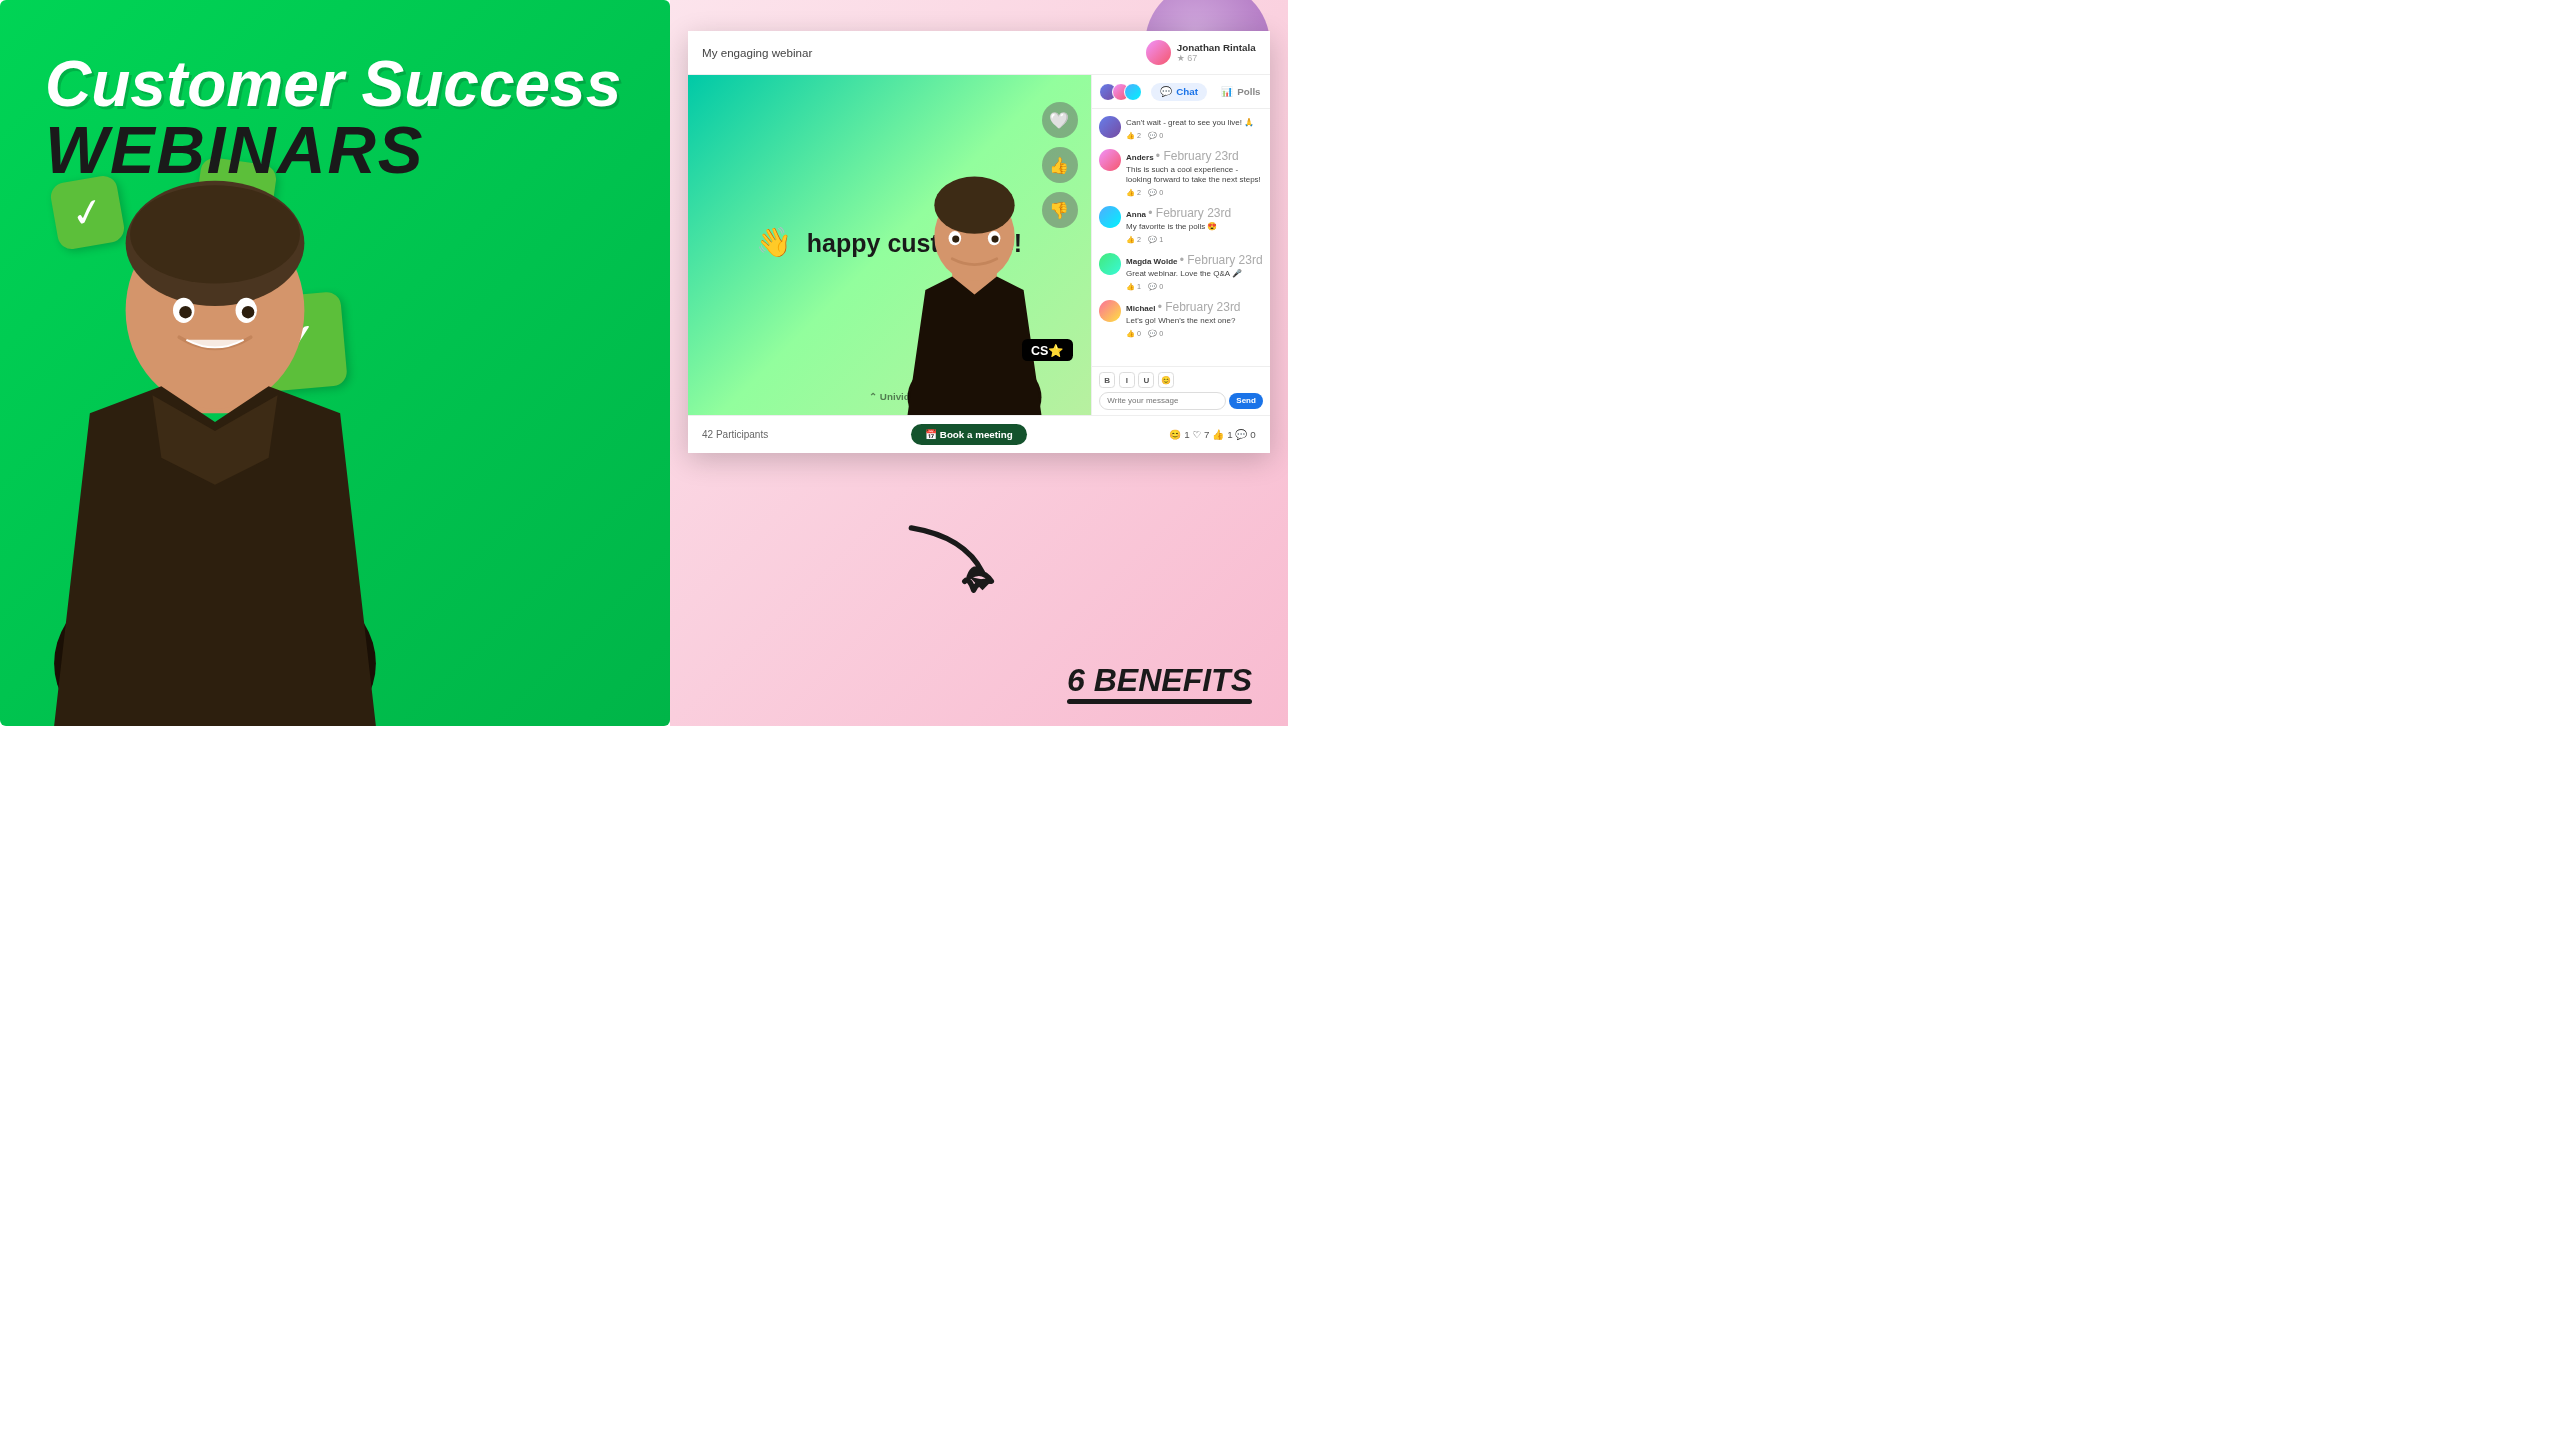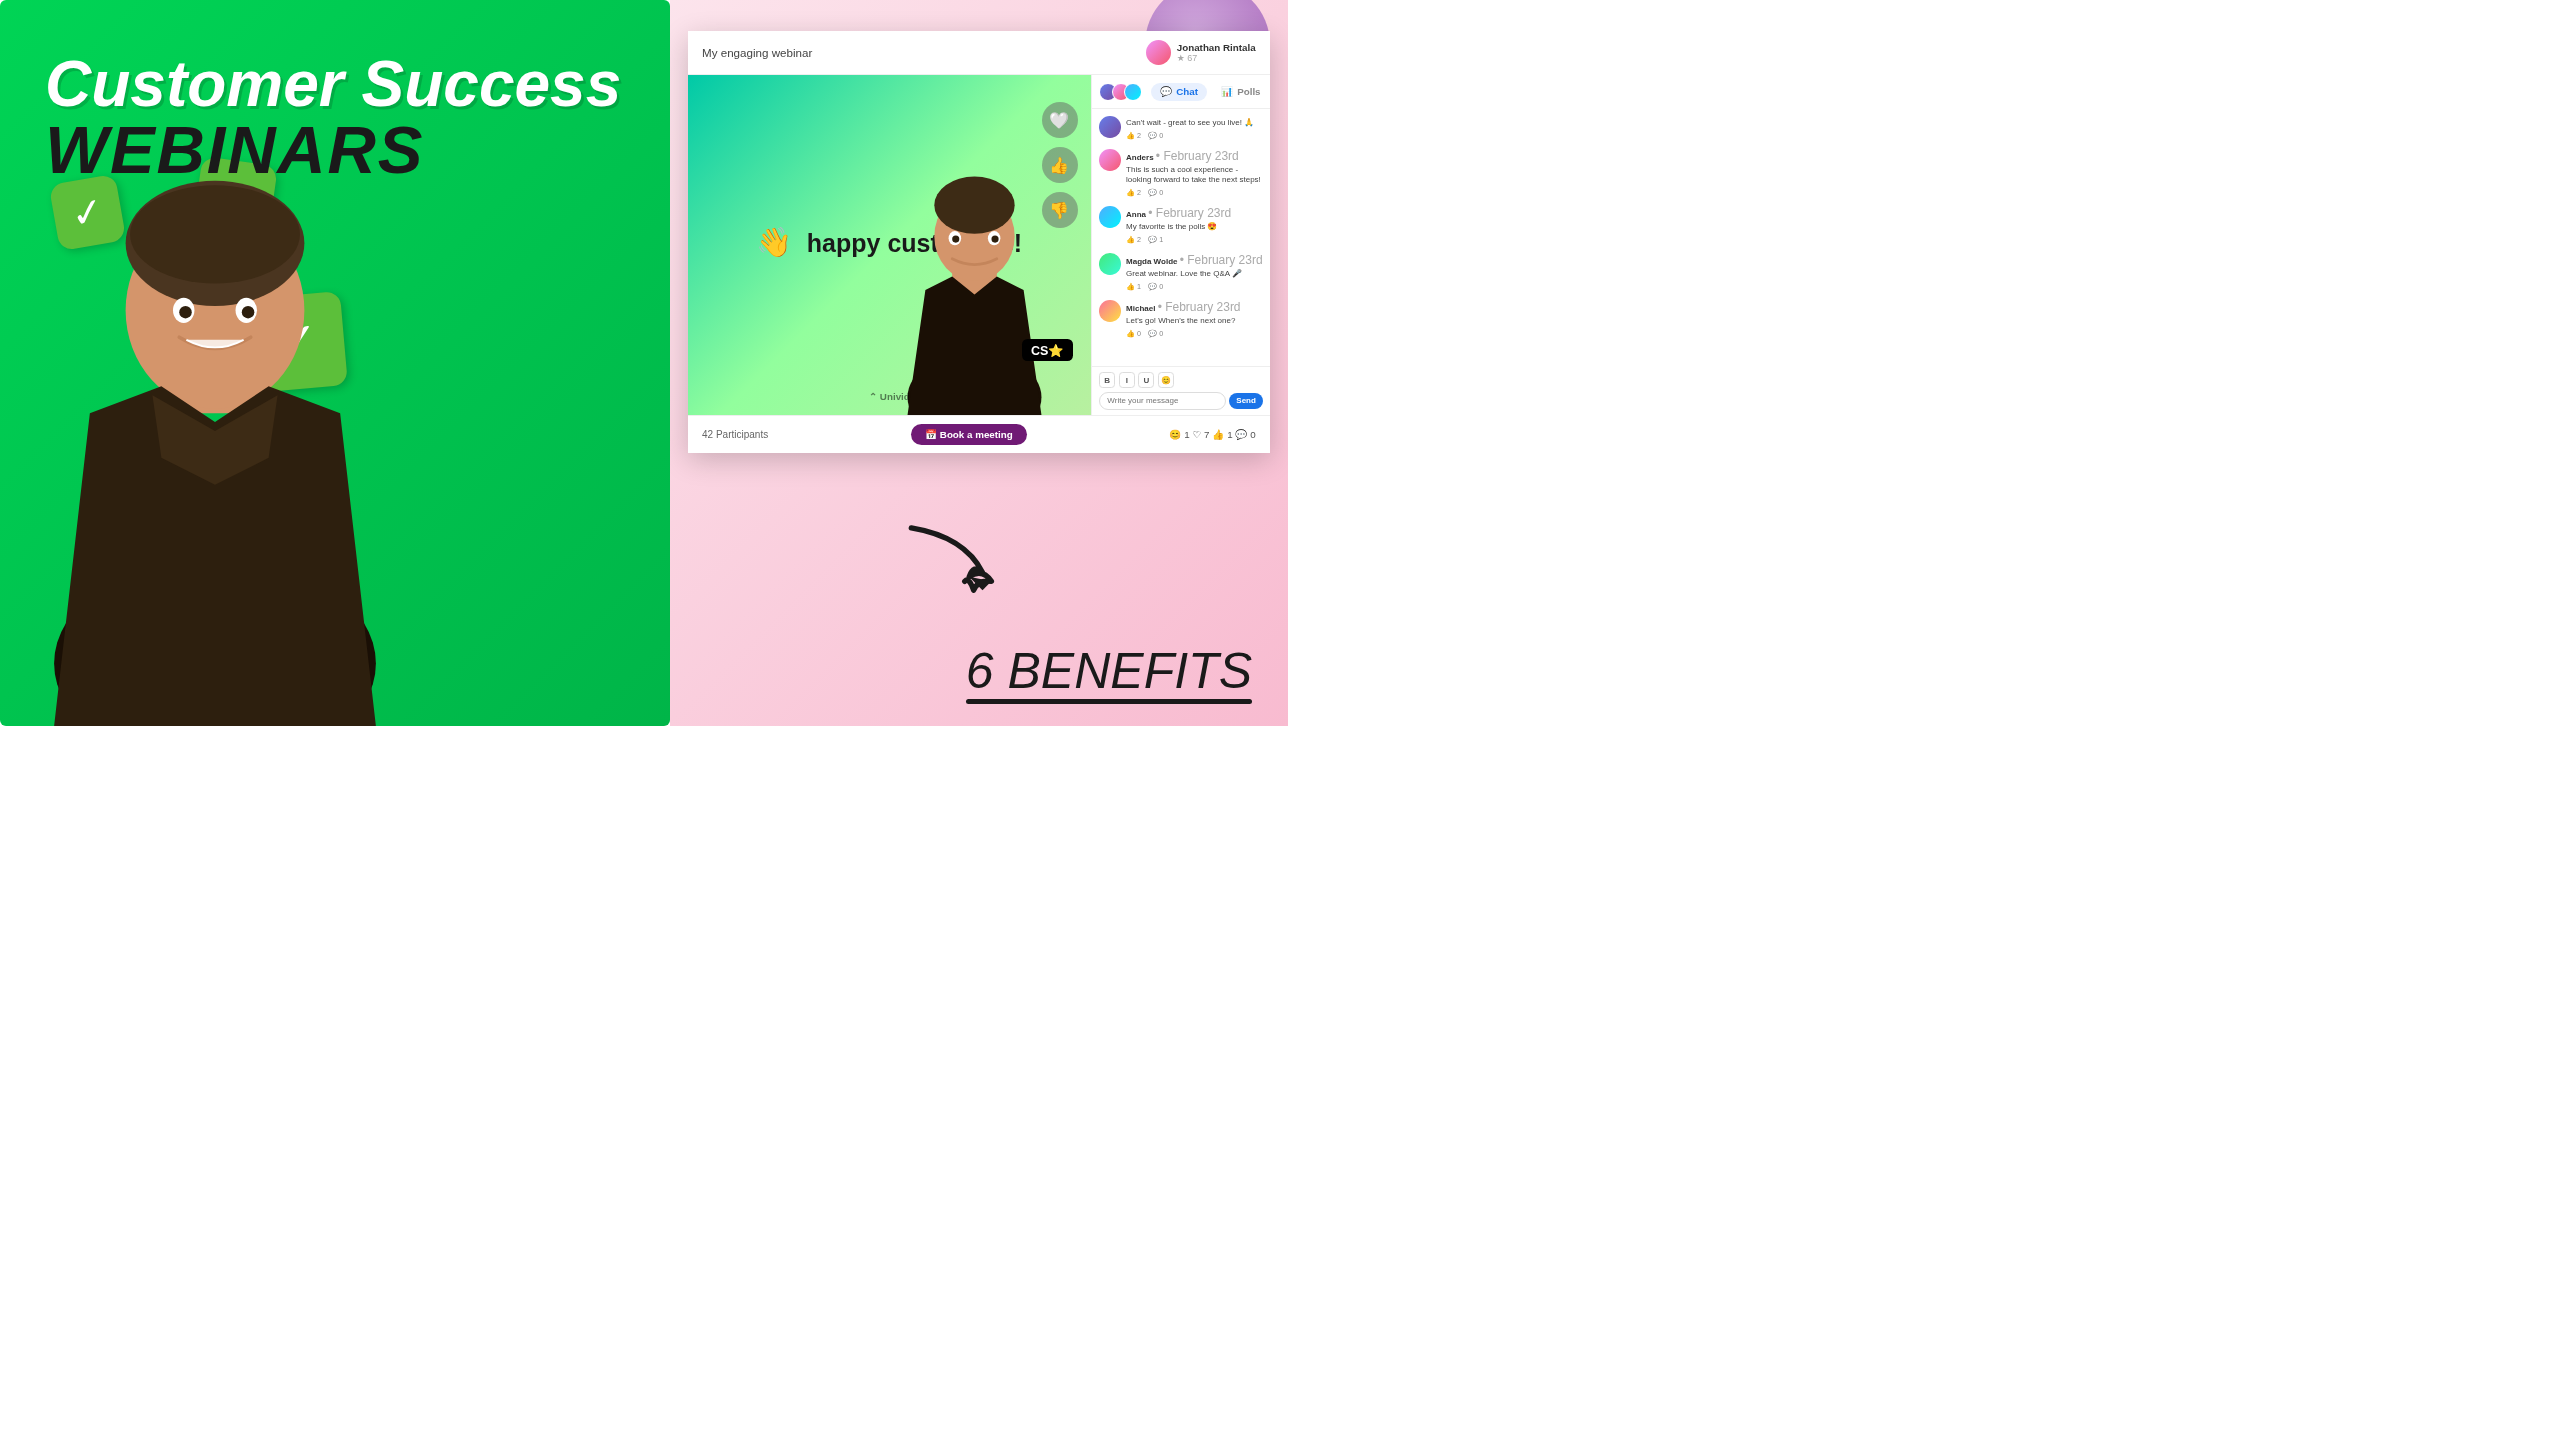--- a/index.html
+++ b/index.html
@@ -432,21 +432,21 @@
       align-items: center;
       justify-content: space-between;
     }
 
     .participants-count {
       font-size: 10px;
       color: #666;
     }
 
     .book-btn {
-      background: #701a75;
+      background: #14532d;
       color: white;
       border: none;
       border-radius: 18px;
       padding: 5.4px 14.3px;
       font-size: 9.8px;
       font-weight: 600;
       cursor: pointer;
     }
 
     .reaction-counts {
@@ -459,22 +459,22 @@
 
     
     .benefits-section {
       position: absolute;
       bottom: 22.4px;
       right: 36px;
       z-index: 20;
     }
 
     .benefits-text {
-      font-size: 50px;
-      font-weight: 400;
+      font-size: 32px;
+      font-weight: 700;
       color: #1a1a1a;
       font-style: italic;
       font-family: 'Arial Black', sans-serif;
       line-height: 1;
       text-align: right;
     }
 
     .benefits-underline {
       height: 4.5px;
       background: #1a1a1a;

